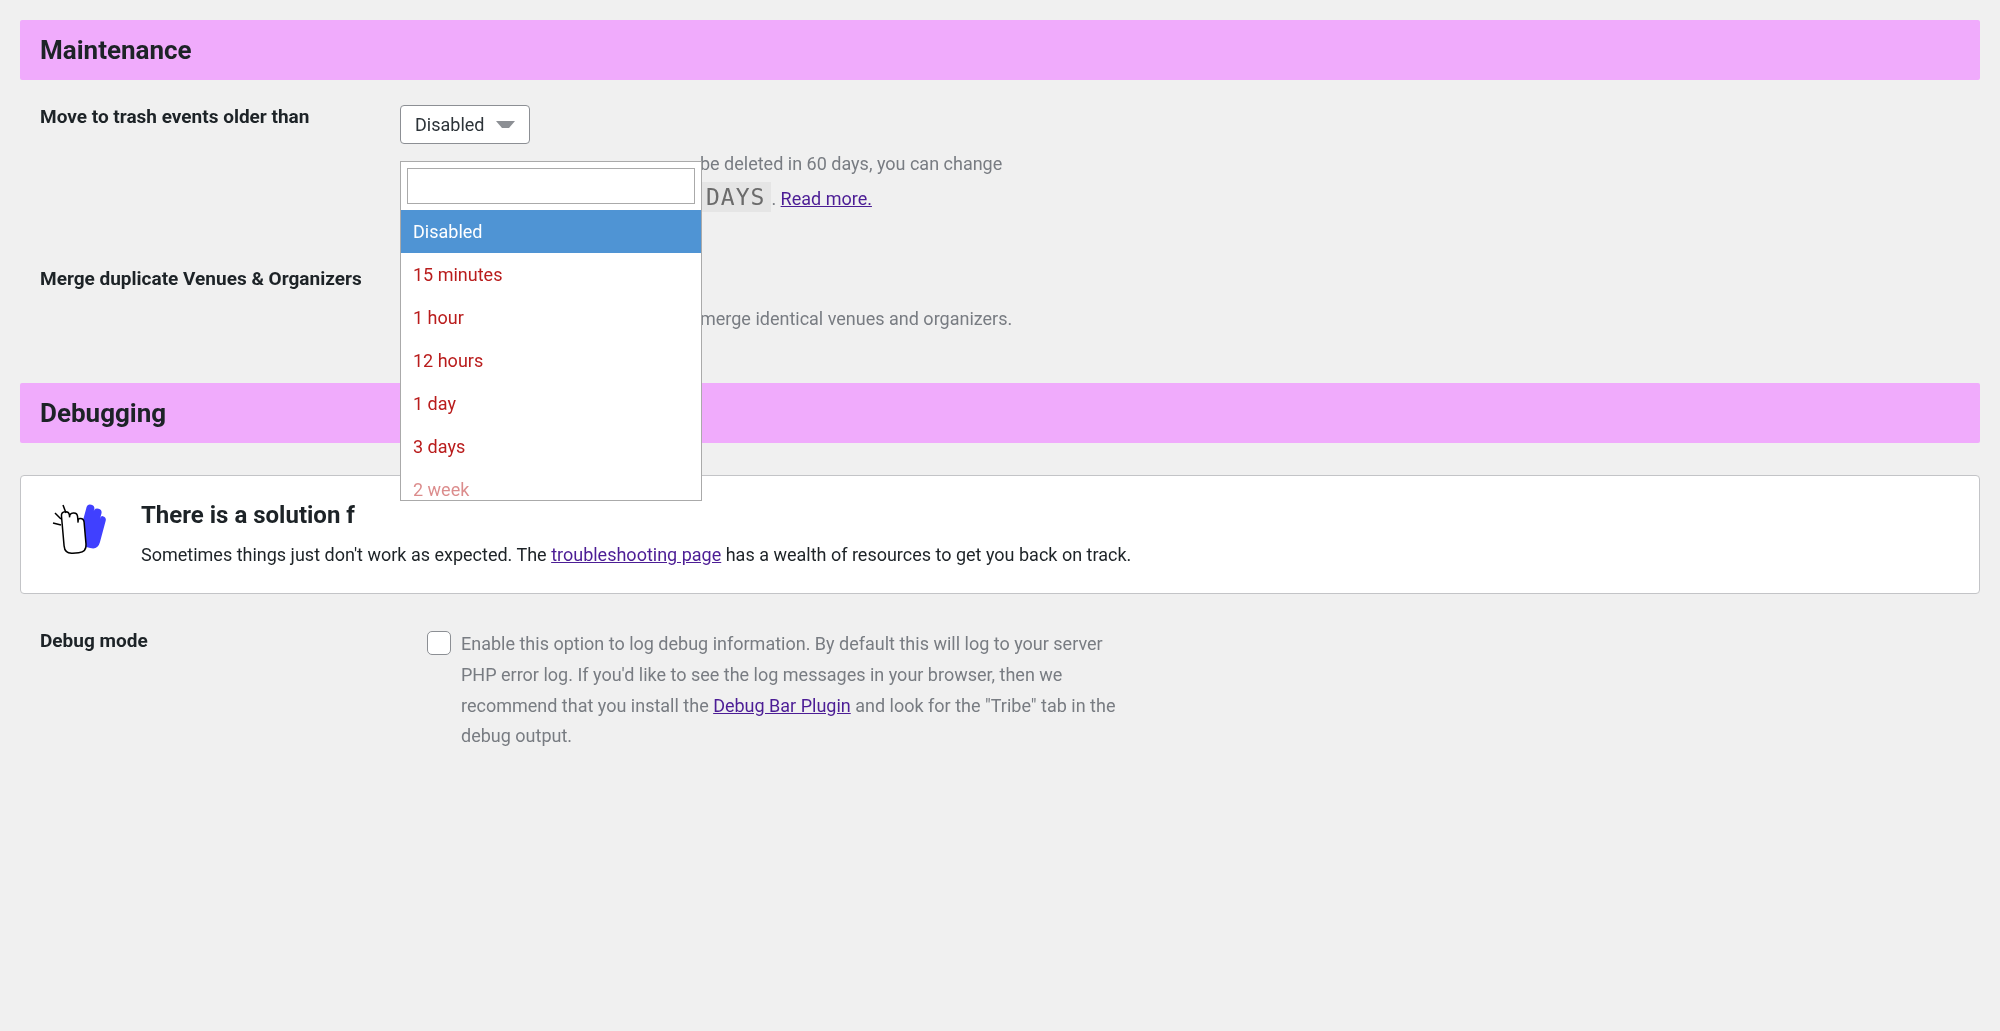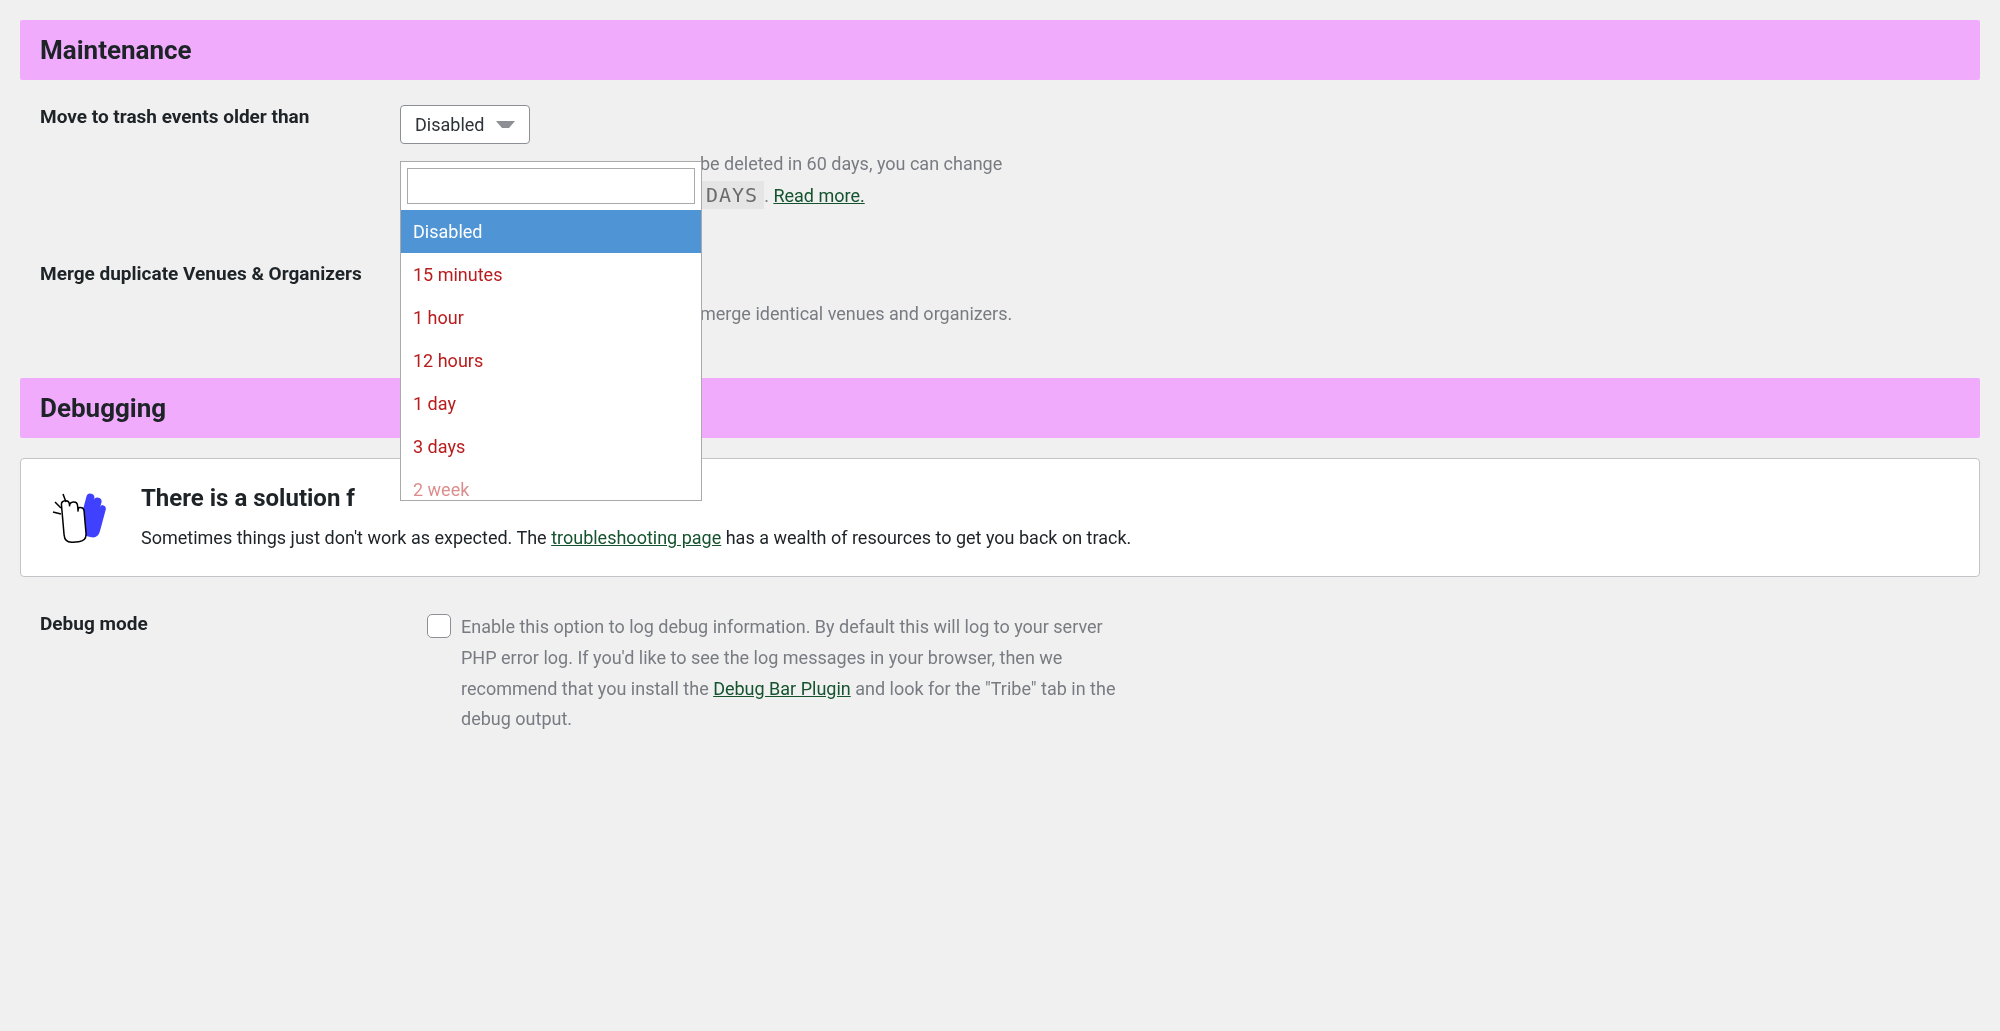--- a/index.html
+++ b/index.html
@@ -114,37 +114,37 @@
     .help-content {
       flex: 1;
       color: #787c82;
       font-size: 18px;
       line-height: 1.65;
     }
     .code-tag {
       background: #e5e5e5;
       padding: 2px 6px;
       font-family: monospace;
-      font-size: 20px;
+      font-size: 23px;
       color: #6b6b6b;
       letter-spacing: 1px;
     }
     a.link {
-      color: #14532d;
+      color: #4c1d95;
       text-decoration: underline;
     }
     .notice-box {
       background: #fff;
       border: 1px solid #c3c4c7;
       border-radius: 4px;
       padding: 25px 30px;
       display: flex;
-      align-items: center;
+      align-items: flex-start;
       gap: 30px;
-      margin-top: 20px;
+      margin-top: 32px;
     }
     .hands-icon {
       flex-shrink: 0;
       width: 60px;
       height: 55px;
       position: relative;
     }
     .notice-content h3 {
       font-size: 24px;
       font-weight: 700;

